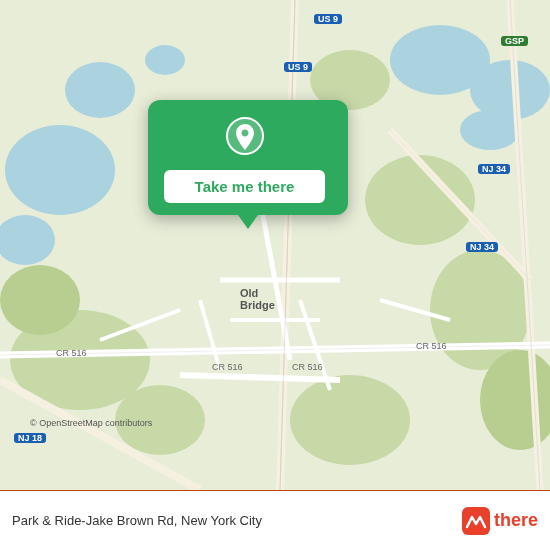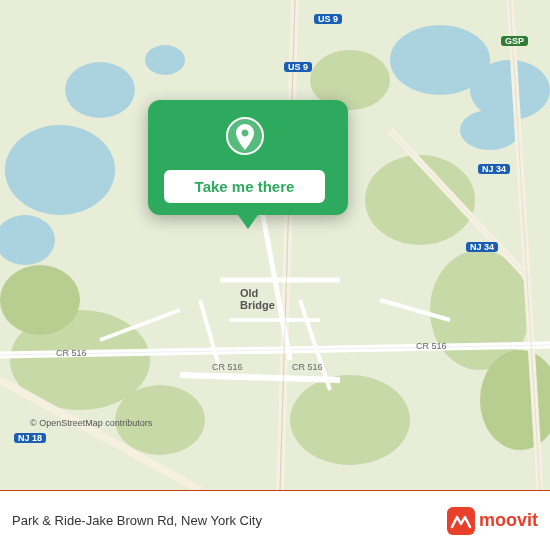--- a/index.html
+++ b/index.html
@@ -234,15 +234,15 @@
 </div>
 
 <div id="bottom-bar">
   <span id="bottom-text">Park &amp; Ride-Jake Brown Rd, New York City</span>
   <div id="moovit-logo">
 
     <svg class="moovit-icon" viewBox="0 0 28 28" xmlns="http://www.w3.org/2000/svg">
       <rect width="28" height="28" rx="6" fill="#e8402a"></rect>
       <path d="M5 20L10 10L14 17L18 10L23 20" stroke="white" stroke-width="2.5" stroke-linecap="round" stroke-linejoin="round" fill="none"></path>
     </svg>
-    <span class="moovit-text">moovit</span>
+    <span class="moovit-text">there</span>
   </div>
 </div>
 
 </body></html>

